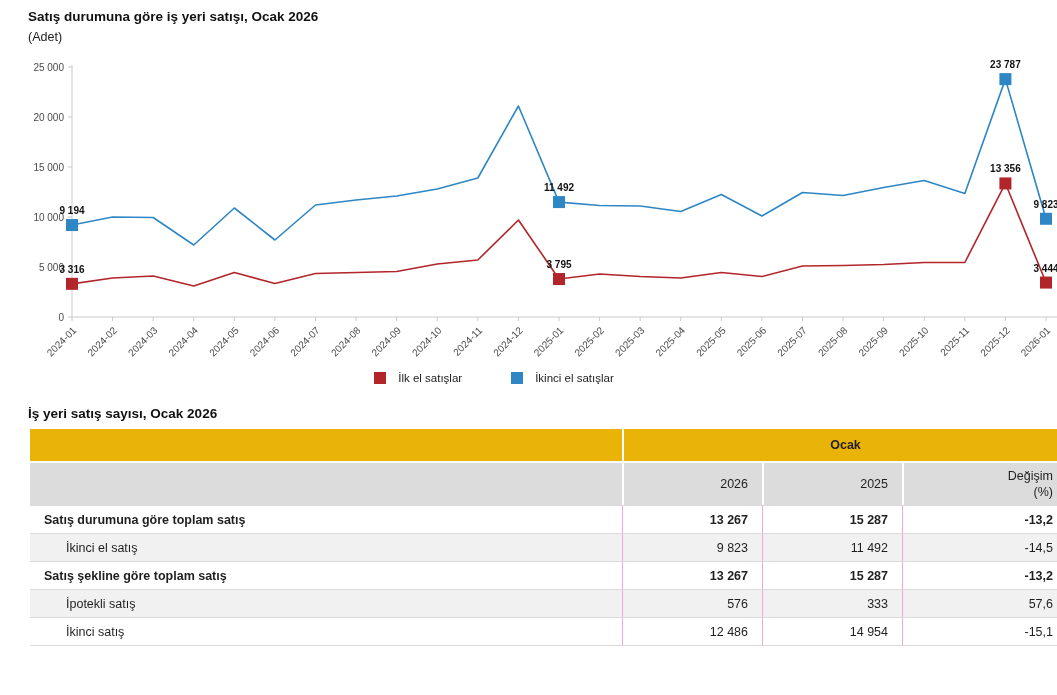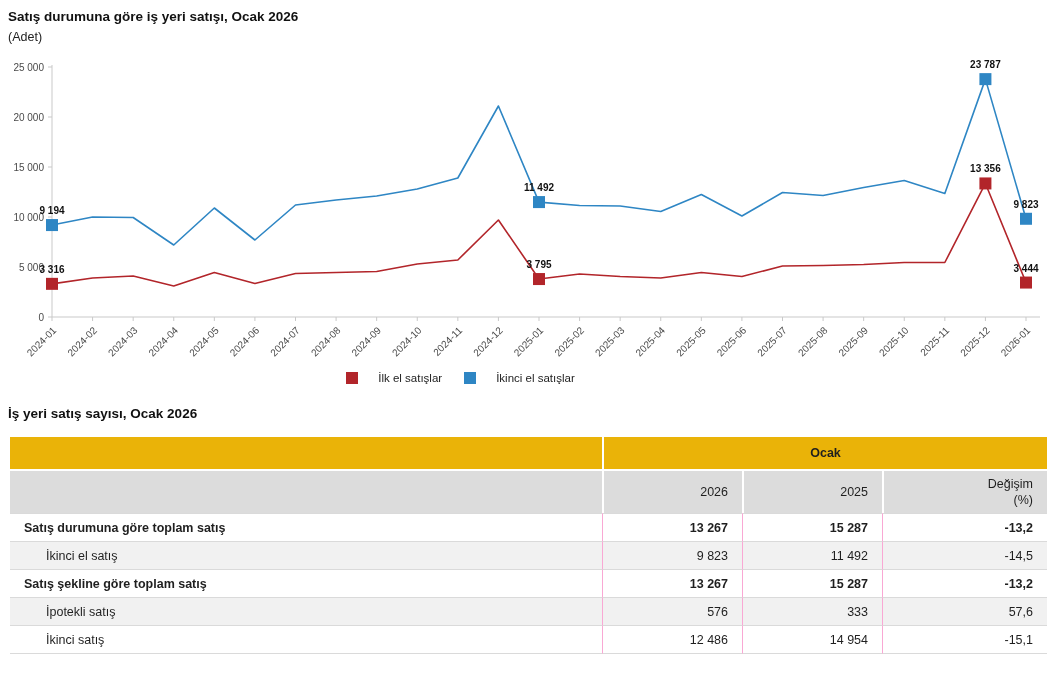--- a/index.html
+++ b/index.html
@@ -1,32 +1,32 @@
 <!DOCTYPE html>
 <html><head>
 <meta charset="utf-8">
 <style>
   html,body{margin:0;padding:0;background:#ffffff;}
   body{width:1057px;height:695px;font-family:"Liberation Sans",sans-serif;color:#1f1f1f;overflow:hidden;}
-  .page{width:921px;}
+  .page{width:921px;padding-left:20px;}
 
   
   .chart-section{padding-top:8px;}
   .chart-title{font-size:13.5px;font-weight:bold;margin:0 0 0 8px;line-height:18px;color:#111;}
   .chart-subtitle{font-size:12.5px;margin:4px 0 0 8px;color:#222;}
   #chart-wrap{margin-top:6px;}
   svg text.tick{font-size:10px;fill:#4a4a4a;font-family:"Liberation Sans",sans-serif;}
   svg text.dlabel{font-size:10px;font-weight:bold;fill:#111;font-family:"Liberation Sans",sans-serif;}
   .legend{display:flex;justify-content:center;gap:22px;align-items:center;margin-top:0px;font-size:11.5px;color:#222;}
-  .legend-item{display:flex;align-items:flex-start;gap:20px;cursor:pointer;}
+  .legend-item{display:flex;align-items:flex-start;gap:12px;cursor:pointer;margin-left:27px;}
   .legend-swatch{width:12px;height:12px;display:inline-block;}
 
   
   .table-section{margin-top:22px;}
-  .table-title{font-size:13.5px;font-weight:bold;margin:0 0 16px 8px;color:#111;}
+  .table-title{font-size:13.5px;font-weight:bold;margin:0 0 8px 8px;color:#111;}
   table.data{border-collapse:separate;border-spacing:0;width:1037px;margin-left:10px;font-size:12.5px;table-layout:fixed;}
   col.c-label{width:592px;}
   col.c-2026{width:140px;}
   col.c-2025{width:140px;}
   col.c-chg{width:165px;}
   thead th{font-weight:normal;color:#1f1f1f;}
   tr.group-row th{background:#eab308;height:30px;}
   tr.group-row th.group-head{font-weight:bold;text-align:center;border-left:2px solid #ffffff;font-size:12.5px;}
   tr.sub-row th{background:#dcdcdc;height:40px;border-top:2px solid #ffffff;vertical-align:middle;}
   tr.sub-row th.num{text-align:right;padding-right:14px;border-left:2px solid #ffffff;white-space:pre-line;line-height:16px;}

